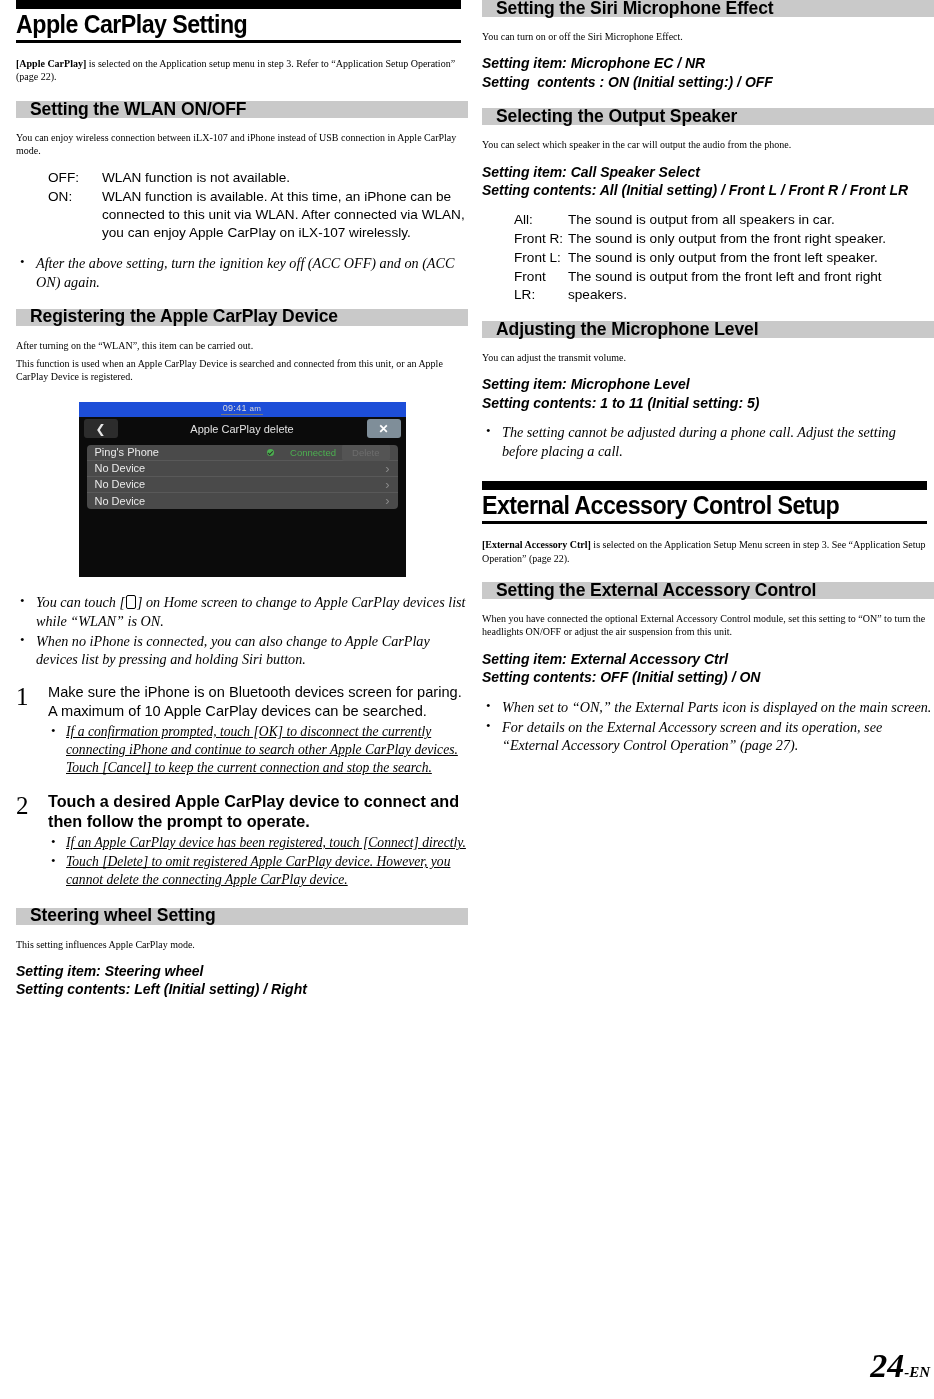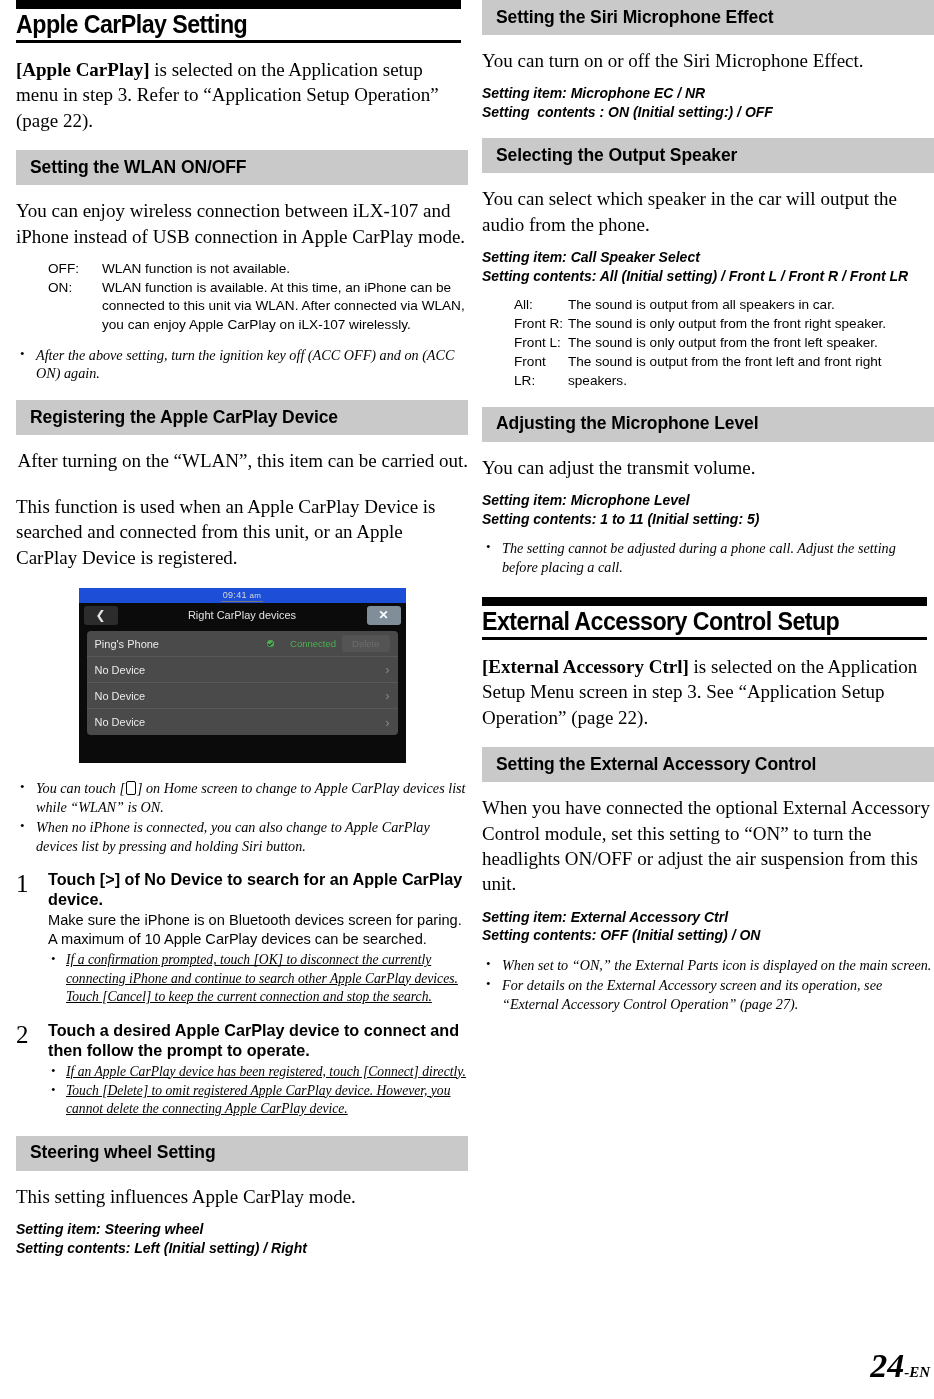--- a/index.html
+++ b/index.html
@@ -28,43 +28,43 @@
     padding:0;
     line-height:1.08;
     transform:scaleX(0.93);
     transform-origin:left center;
   }
   .chapter .botrule{height:3px;background:#000;width:445px;margin-top:1px;}
 
   
   .sect{
     background:#c9c9c9;
-    height:35px;
+    height:17px;
     width:452px;
     display:flex;
     align-items:center;
     margin:17px 0 13px 0;
   }
   .sect h2{
     font-family:"Liberation Sans", sans-serif;
     font-weight:bold;
     font-size:17.5px;
     margin:0;
     padding:0 0 0 14px;
     line-height:1;
     letter-spacing:-0.1px;
   }
 
   
   p.body{
-    font-size:19px;
+    font-size:10px;
     line-height:1.34;
     margin:0 0 11px 0;
   }
-  p.body.tight{margin-bottom:20px;text-align:right;}
+  p.body.tight{margin-bottom:5px;}
 
   
   .setting{
     font-family:"Liberation Sans", sans-serif;
     font-weight:bold;
     font-style:italic;
     font-size:14px;
     line-height:1.32;
     margin:0 0 11px 0;
   }
@@ -207,21 +207,21 @@
     color:#ffffff;font-size:12px;font-weight:bold;
     font-family:"Liberation Sans", sans-serif;
   }
   .shot .list{
     margin:4px 8px 0 8px;
     background:#4a4a4a;
     border-radius:4px;
     overflow:hidden;
   }
   .shot .row{
-    height:26px;
+    height:16px;
     display:flex;
     align-items:center;
     padding:0 8px;
     box-sizing:border-box;
     border-bottom:1px solid #595959;
     color:#eaeaea;
     font-family:"Liberation Sans", sans-serif;
     font-size:11px;
   }
   .shot .row:last-child{border-bottom:none;}
@@ -309,21 +309,21 @@
     </div>
     <p class="body tight">After turning on the “WLAN”, this item can be carried out.</p>
     <p class="body">This function is used when an Apple CarPlay Device is searched and connected from this unit, or an Apple CarPlay Device is registered.</p>
 
     <div class="shot">
       <div class="statusbar">
         <span class="clock"><span>09:41</span> <span class="ampm">am</span></span>
       </div>
       <div class="titlebar">
         <div class="btn-back">❮</div>
-        <div class="sheet-title">Right CarPlay devices</div>
+        <div class="sheet-title">Apple CarPlay delete</div>
         <div class="btn-close">✕</div>
       </div>
       <div class="list">
         <div class="row">
           <span class="name">Ping's Phone</span>
           <span class="connected">
               <span class="dot"></span>
               <span>Connected</span>
             </span>
           <span class="delete-btn">Delete</span>
@@ -344,21 +344,20 @@
     </div>
 
     <ul class="notes">
       <li><span>You can touch [</span><span class="phone-glyph"></span><span>] on Home screen to change to Apple CarPlay devices list while “WLAN” is ON.</span></li>
       <li>When no iPhone is connected, you can also change to Apple CarPlay devices list by pressing and holding Siri button.</li>
     </ul>
 
     <div class="step">
       <div class="num">1</div>
       <div class="stepbody">
-        <p class="steptitle">Touch [&gt;] of No Device to search for an Apple CarPlay device.</p>
         <p class="steptext">Make sure the iPhone is on Bluetooth devices screen for paring.</p>
         <p class="steptext">A maximum of 10 Apple CarPlay devices can be searched.</p>
         <ul class="notes inner">
           <li>If a confirmation prompted, touch [OK] to disconnect the currently connecting iPhone and continue to search other Apple CarPlay devices. Touch [Cancel] to keep the current connection and stop the search.</li>
         </ul>
       </div>
     </div>
 
     <div class="step">
       <div class="num">2</div>

